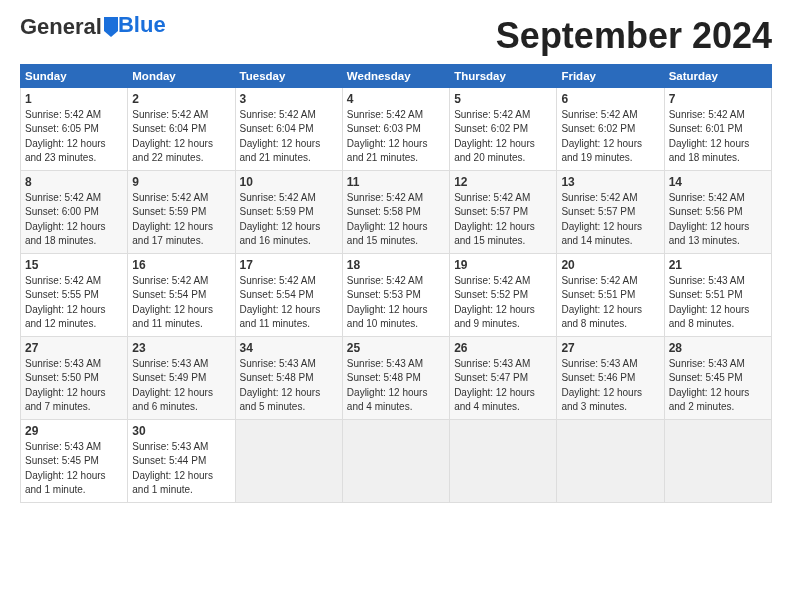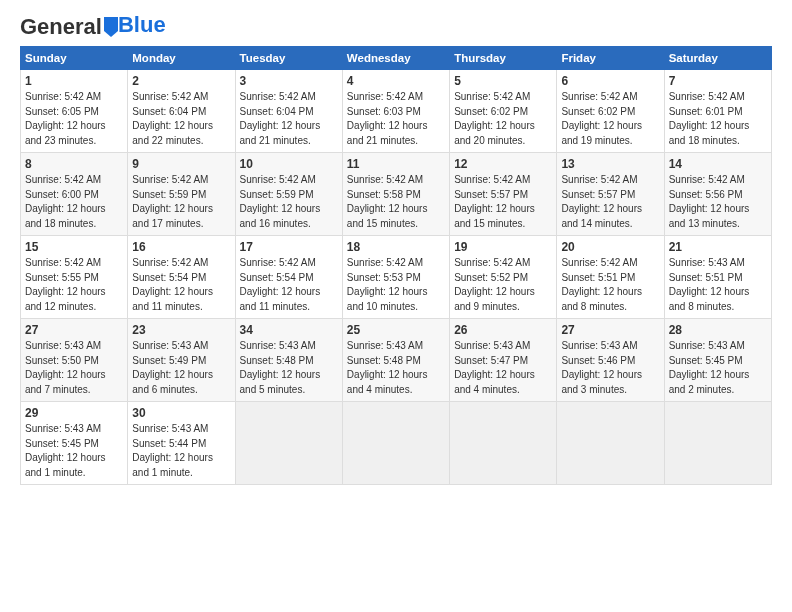--- a/index.html
+++ b/index.html
@@ -100,20 +100,21 @@
     <div class="logo">
       <div class="logo-text">
         <span class="logo-general">General</span>
         <svg class="logo-icon" viewBox="0 0 14 20" xmlns="http://www.w3.org/2000/svg">
           <polygon points="0,0 14,0 14,14 7,20 0,14" fill="#1a6fdb"></polygon>
         </svg>
       </div>
       <div style="font-size:22px;font-weight:bold;color:#1a6fdb;margin-top:-4px;">Blue</div>
     </div>
     <div class="title-block">
+      <div class="month-title">September 2024</div>
     </div>
   </div>
 
   <table>
     <thead>
       <tr>
         <th>Sunday</th>
         <th>Monday</th>
         <th>Tuesday</th>
         <th>Wednesday</th>

